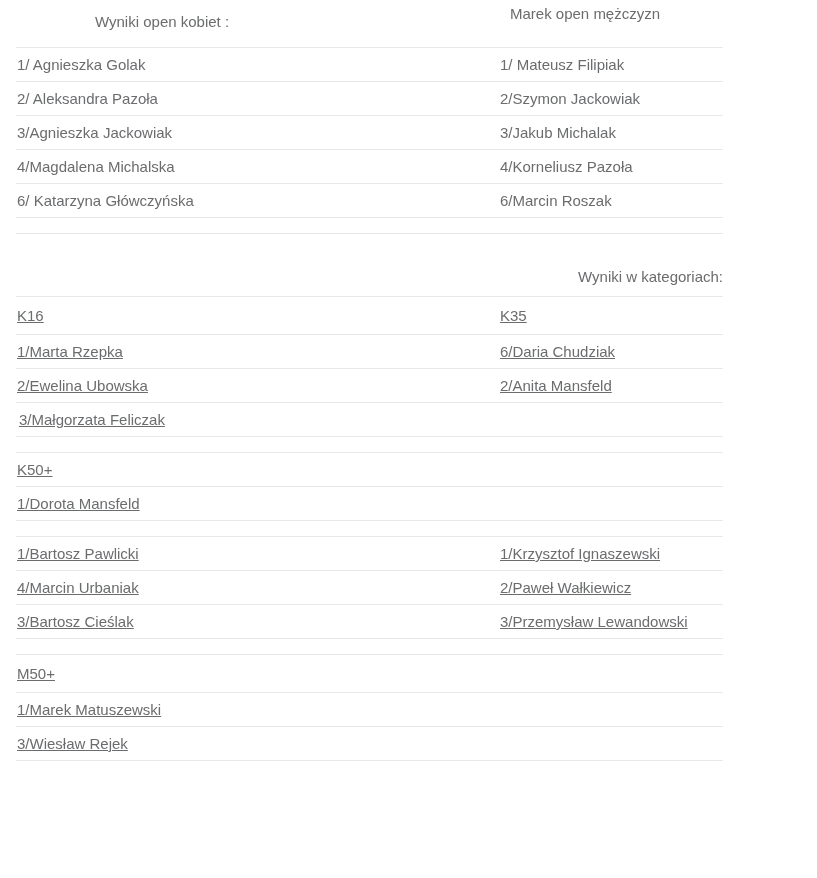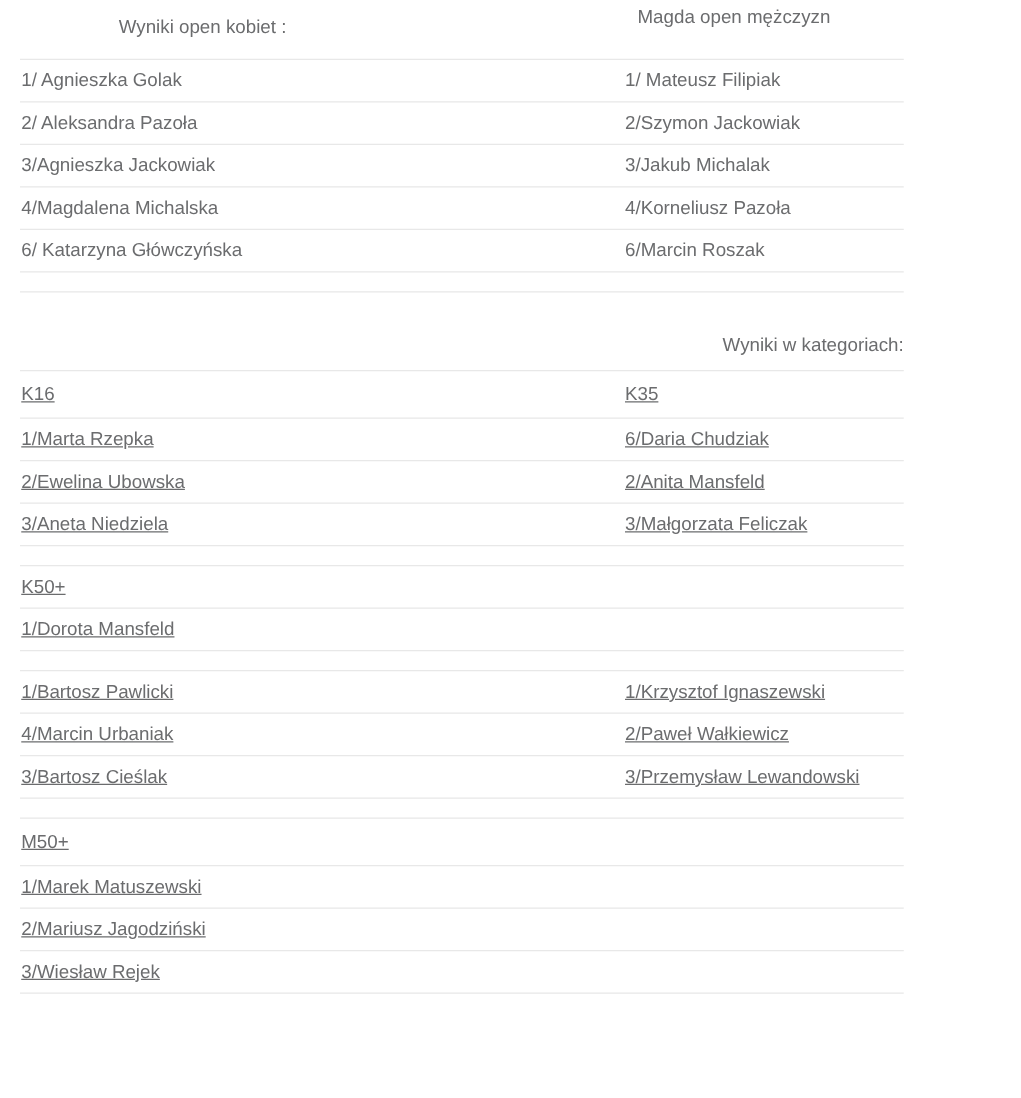--- a/index.html
+++ b/index.html
@@ -62,21 +62,21 @@
   }
 </style>
 </head>
 <body>
 
 <div class="doc">
 
   <section class="table">
     <div class="header-row">
       <div class="cell left">Wyniki open kobiet :</div>
-      <div class="cell right">Magda open mężczyzn</div>
+      <div class="cell right">Marek open mężczyzn</div>
     </div>
     <div class="row">
       <div class="cell left">1/ Agnieszka Golak</div>
       <div class="cell right">1/ Mateusz Filipiak</div>
     </div>
     <div class="row">
       <div class="cell left">2/ Aleksandra Pazoła</div>
       <div class="cell right">2/Szymon Jackowiak</div>
     </div>
     <div class="row">
@@ -103,21 +103,20 @@
     </div>
     <div class="row">
       <div class="cell left">1/Marta Rzepka</div>
       <div class="cell right">6/Daria Chudziak</div>
     </div>
     <div class="row">
       <div class="cell left">2/Ewelina Ubowska</div>
       <div class="cell right">2/Anita Mansfeld</div>
     </div>
     <div class="row">
-      <div class="cell left">3/Aneta Niedziela</div>
       <div class="cell right">3/Małgorzata Feliczak</div>
     </div>
     <div class="row spacer"></div>
     <div class="row">
       <div class="cell left">K50+</div>
       <div class="cell right"></div>
     </div>
     <div class="row">
       <div class="cell left">1/Dorota Mansfeld</div>
       <div class="cell right"></div>
@@ -138,22 +137,18 @@
     <div class="row spacer"></div>
     <div class="row tall">
       <div class="cell left">M50+</div>
       <div class="cell right"></div>
     </div>
     <div class="row">
       <div class="cell left">1/Marek Matuszewski</div>
       <div class="cell right"></div>
     </div>
     <div class="row">
-      <div class="cell left">2/Mariusz Jagodziński</div>
-      <div class="cell right"></div>
-    </div>
-    <div class="row">
       <div class="cell left">3/Wiesław Rejek</div>
       <div class="cell right"></div>
     </div>
   </section>
 
 </div>
 
 </body></html>

